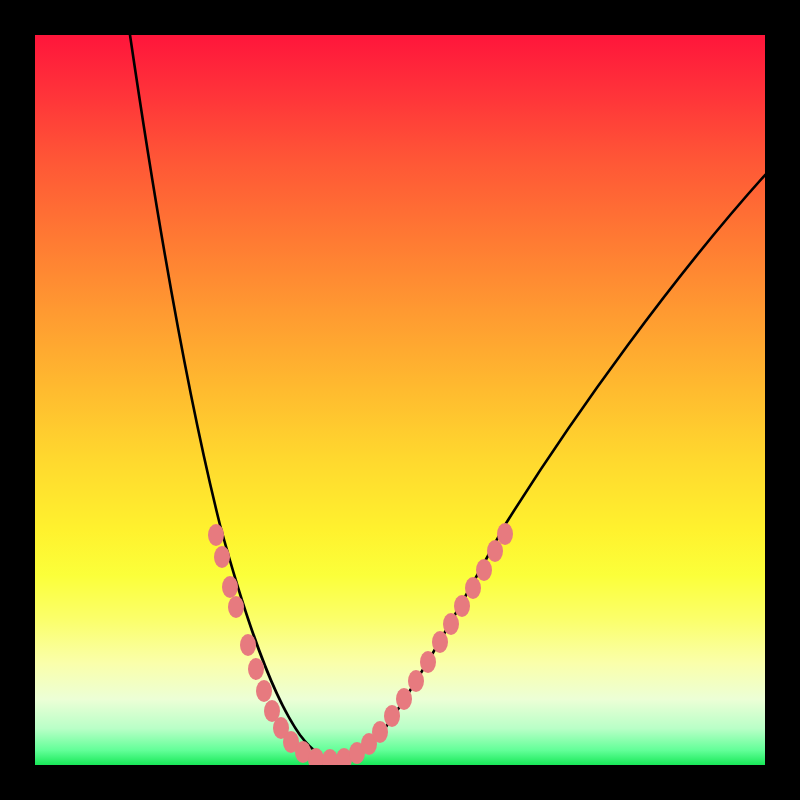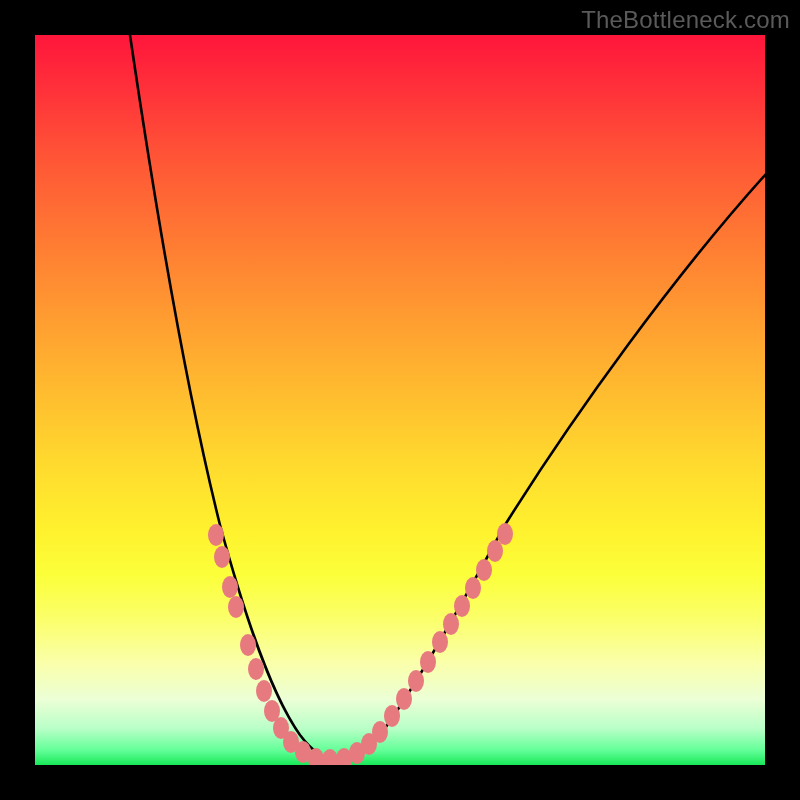--- a/index.html
+++ b/index.html
@@ -60,21 +60,20 @@
   }
   svg.curves {
     position: absolute;
     inset: 0;
   }
 </style>
 </head>
 <body>
 
 <div class="frame">
-  <div class="watermark">TheBottleneck.com</div>
 
   <div class="plot">
     <div class="gradient"></div>
 
     <svg class="curves" viewBox="0 0 730 730" preserveAspectRatio="none">
       <path fill="none" stroke="#000" stroke-width="2.6" stroke-linecap="round" d="M95,0 C120,170 150,350 185,490 C215,600 240,665 265,700 C280,720 292,725 302,725 C316,725 330,718 345,700 C375,660 415,590 470,490 C540,378 640,240 730,140"></path>
       <g id="marker-group">
           <ellipse cx="181" cy="500" rx="8" ry="11" fill="#e77a7f"></ellipse>
           <ellipse cx="187" cy="522" rx="8" ry="11" fill="#e77a7f"></ellipse>
           <ellipse cx="195" cy="552" rx="8" ry="11" fill="#e77a7f"></ellipse>

